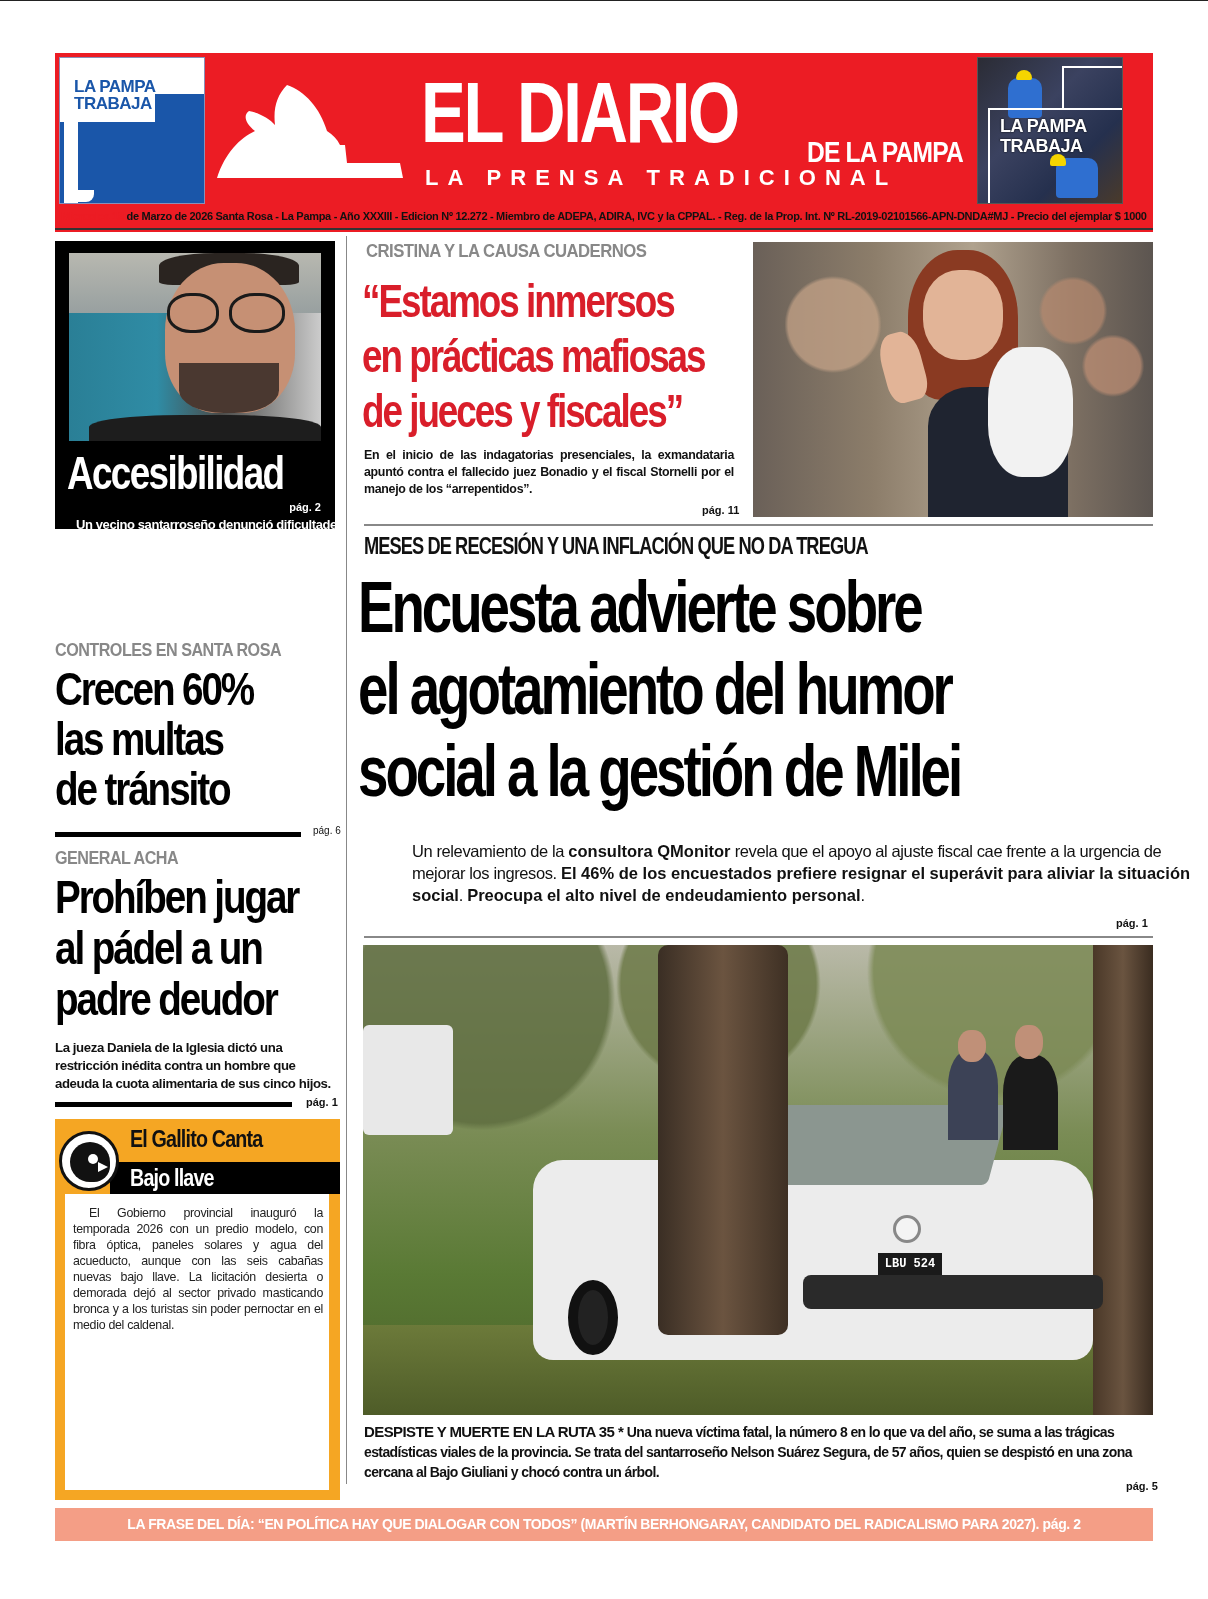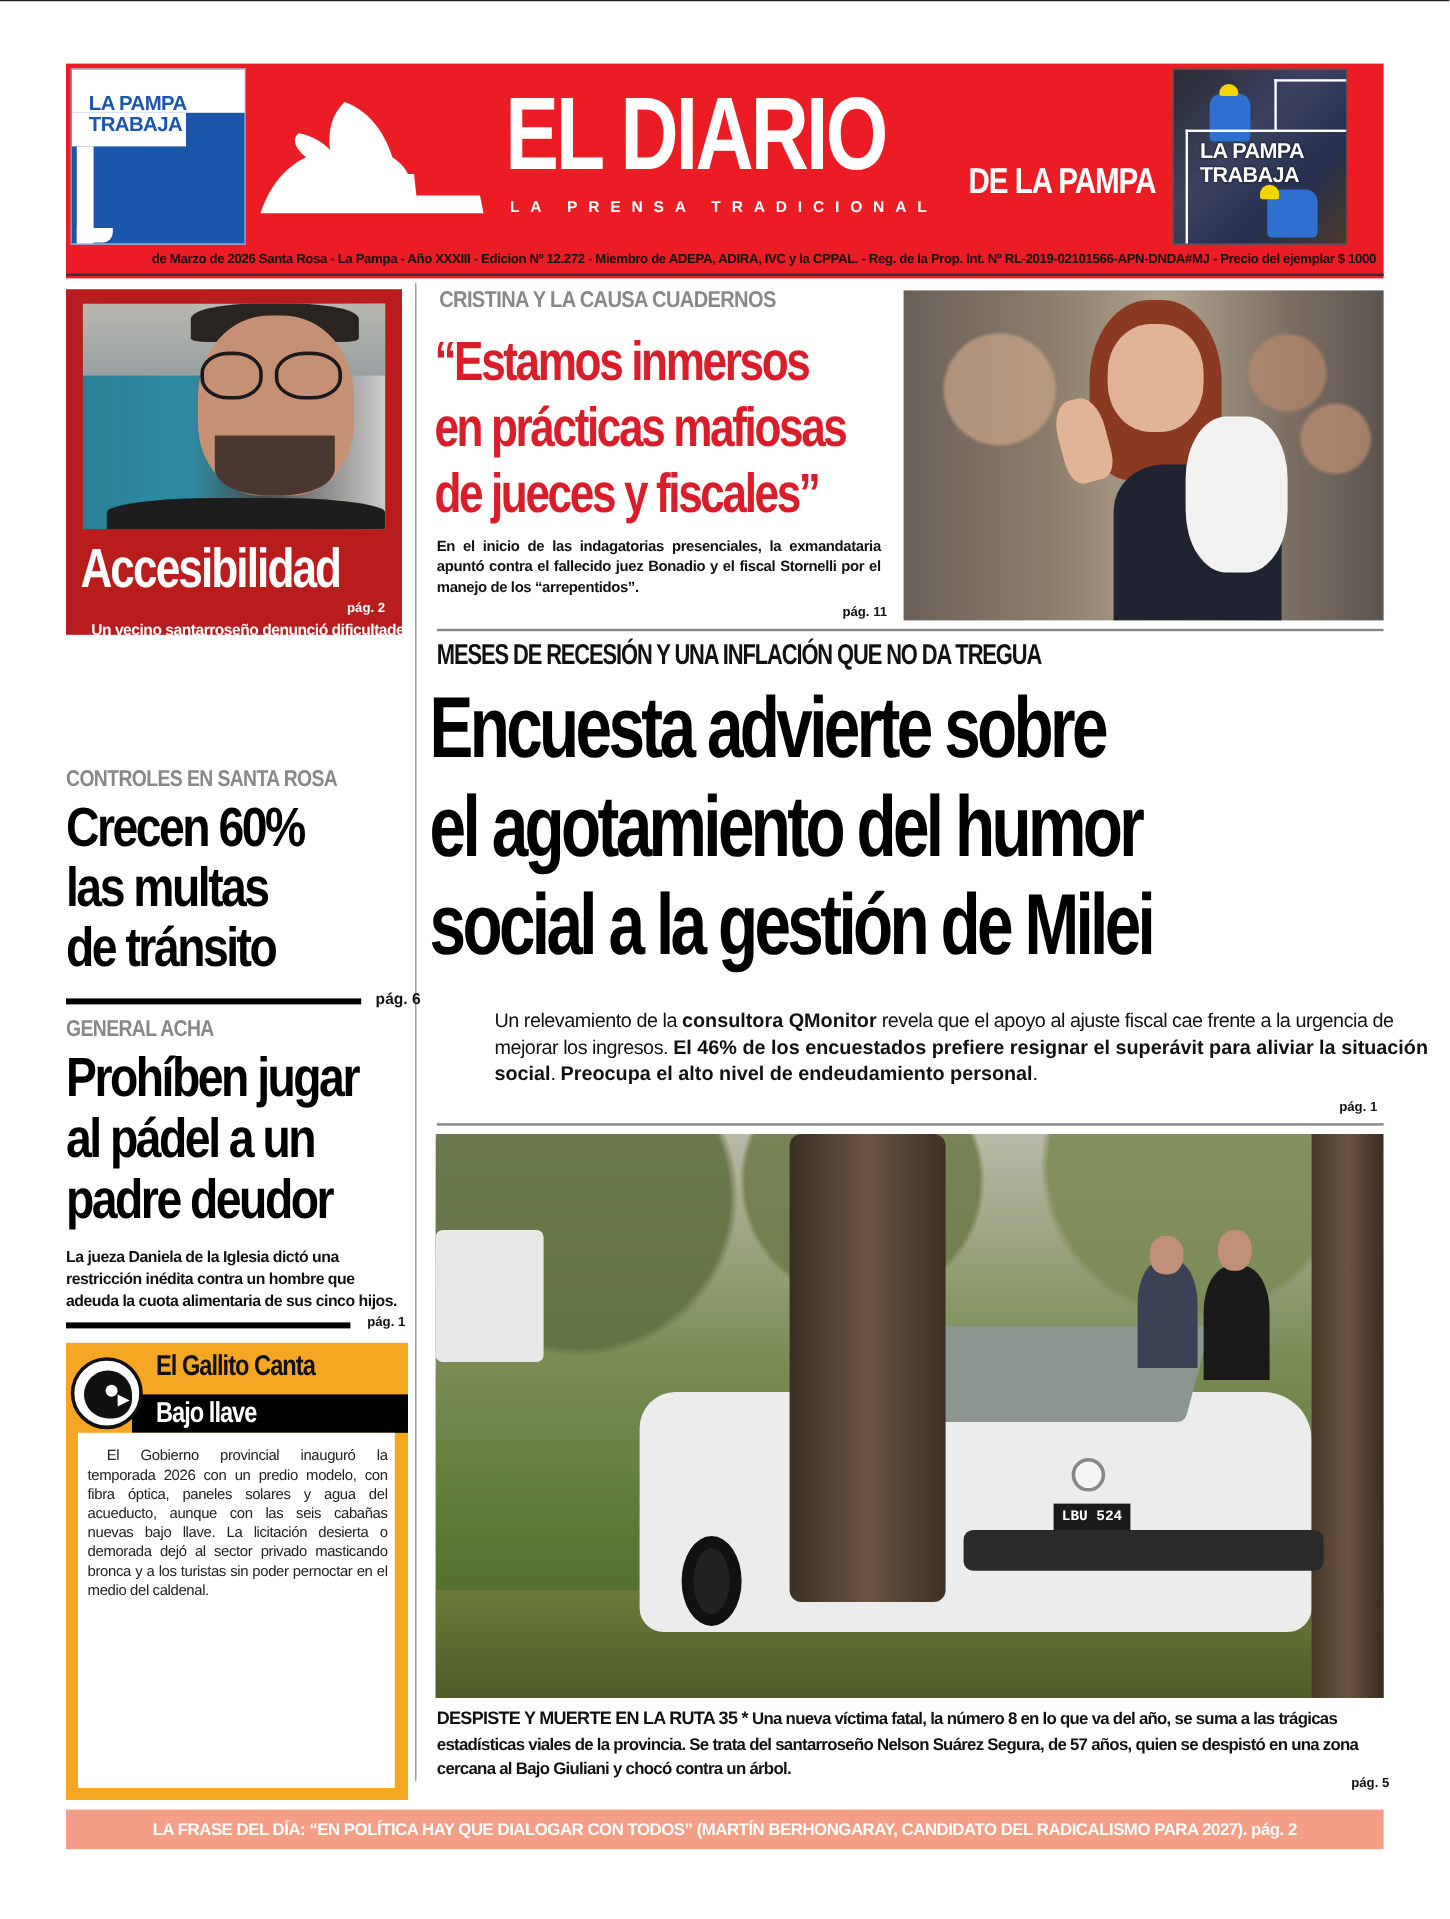--- a/index.html
+++ b/index.html
@@ -12,55 +12,55 @@
   
   .masthead { position: absolute; left: 55px; top: 53px; width: 1098px; height: 179px; background: #ec1c24; }
   .lp-left { position: absolute; left: 4px; top: 4px; width: 146px; height: 147px; background: #fff; border: 1px solid #8a8fb8; overflow: hidden; }
   .lp-left .blue { position: absolute; left: 0; top: 36px; width: 100%; height: 111px; background: #1a56a9; }
   .lp-left .blue-notch { position: absolute; left: 0; top: 36px; width: 95px; height: 28px; background: #fff; }
   .lp-left .white-tail { position: absolute; left: 4px; top: 64px; width: 14px; height: 83px; background: #fff; }
   .lp-left .white-tail2 { position: absolute; left: 4px; top: 132px; width: 30px; height: 12px; background: #fff; border-radius: 0 0 8px 0; }
   .lp-left .lp-text { position: absolute; left: 14px; top: 20px; color: #1a56a9; font-weight: 900; font-size: 17px; line-height: 17px; letter-spacing: -0.5px; z-index: 2; }
   .bird { position: absolute; left: 160px; top: 30px; width: 190px; height: 95px; }
   .title-main { position: absolute; left: 366px; top: 14px; color: #fff; font-weight: 900; font-size: 86px; line-height: 90px; letter-spacing: -3px; transform: scaleX(0.78); transform-origin: left top; }
-  .title-sub { position: absolute; left: 370px; top: 112px; color: #fff; font-weight: 700; font-size: 13px; letter-spacing: 9px; }
+  .title-sub { position: absolute; left: 370px; top: 112px; color: #fff; font-weight: 700; font-size: 22px; letter-spacing: 9px; }
   .title-de { position: absolute; left: 752px; top: 82px; color: #fff; font-weight: 900; font-size: 30px; letter-spacing: -1px; transform: scaleX(0.82); transform-origin: left top; }
   .lp-right { position: absolute; left: 922px; top: 4px; width: 146px; height: 147px; background: linear-gradient(135deg, #2b2c35 0%, #3b4260 40%, #25304e 70%, #4a3a2a 100%); overflow: hidden; border: 1px solid #555; }
   .lp-right .outline { position: absolute; left: 10px; top: 50px; width: 134px; height: 98px; border-top: 2px solid #fff; border-left: 2px solid #fff; }
   .lp-right .outline2 { position: absolute; left: 84px; top: 8px; width: 60px; height: 44px; border-left: 2px solid #fff; border-top: 2px solid #fff; }
   .lp-right .worker1 { position: absolute; left: 30px; top: 20px; width: 34px; height: 40px; background: #2f6fd0; border-radius: 10px 10px 4px 4px; }
   .lp-right .hat1 { position: absolute; left: 38px; top: 12px; width: 16px; height: 10px; background: #f5d500; border-radius: 8px 8px 2px 2px; }
   .lp-right .worker2 { position: absolute; left: 78px; top: 100px; width: 42px; height: 40px; background: #2f6fd0; border-radius: 10px 10px 4px 4px; }
   .lp-right .hat2 { position: absolute; left: 72px; top: 96px; width: 16px; height: 12px; background: #f5d500; border-radius: 8px 8px 2px 2px; }
   .lp-right .lp-text { position: absolute; left: 22px; top: 58px; color: #fff; font-weight: 900; font-size: 18px; line-height: 20px; letter-spacing: -0.5px; text-shadow: 0 0 2px #000; }
 
   .infoline { position: absolute; left: 55px; top: 210px; width: 1098px; text-align: center; font-size: 11px; font-weight: 700; color: #111; letter-spacing: -0.3px; white-space: nowrap; }
   .infoline .red { color: #ec1c24; }
   .rule-top { position: absolute; left: 55px; top: 228px; width: 1098px; height: 2px; background: #333; }
 
   
   .col-divider { position: absolute; left: 346px; top: 236px; width: 1px; height: 1248px; background: #888; }
-  .access-box { position: absolute; left: 55px; top: 241px; width: 280px; height: 288px; background: #b91c1c; }
+  .access-box { position: absolute; left: 55px; top: 241px; width: 280px; height: 288px; background: #000000; }
   .access-photo { position: absolute; left: 14px; top: 12px; width: 252px; height: 188px; background: linear-gradient(90deg, #2a7f96 0%, #2f8ca5 35%, #4a4a48 60%, #ccc 100%); overflow: hidden; }
   .access-photo .ceiling { position: absolute; left: 0; top: 0; width: 100%; height: 60px; background: linear-gradient(180deg, #b8b8b0, #98a0a0); }
   .access-photo .face { position: absolute; left: 96px; top: 10px; width: 130px; height: 150px; background: #c69074; border-radius: 45% 45% 40% 40%; }
   .access-photo .hair { position: absolute; left: 90px; top: 0; width: 140px; height: 32px; background: #2a2420; border-radius: 40% 40% 10% 10%; }
   .access-photo .glass1 { position: absolute; left: 98px; top: 40px; width: 52px; height: 40px; border: 3px solid #1a1a1a; border-radius: 45%; }
   .access-photo .glass2 { position: absolute; left: 160px; top: 40px; width: 56px; height: 40px; border: 3px solid #1a1a1a; border-radius: 45%; }
   .access-photo .beard { position: absolute; left: 110px; top: 110px; width: 100px; height: 50px; background: #4a3830; border-radius: 0 0 45% 45%; }
   .access-photo .shirt { position: absolute; left: 20px; top: 162px; width: 232px; height: 30px; background: #1d1d1d; border-radius: 40% 40% 0 0; }
   .access-title { position: absolute; left: 12px; top: 205px; color: #fff; font-weight: 900; font-size: 46px; letter-spacing: -2px; transform: scaleX(0.8); transform-origin: left top; white-space: nowrap; }
   .access-body { position: absolute; left: 10px; top: 274px; width: 270px; color: #fff; font-weight: 700; font-size: 13px; line-height: 20.5px; letter-spacing: -0.4px; margin-left: 11px; }
   .access-page { position: absolute; right: 14px; bottom: 16px; color: #fff; font-weight: 700; font-size: 11px; }
 
   .kicker-gray { color: #888; font-weight: 700; letter-spacing: -0.6px; white-space: nowrap; }
   .k-controles { position: absolute; left: 55px; top: 639px; font-size: 19px; transform: scaleX(0.85); transform-origin: left top; }
   .h-crecen { position: absolute; left: 55px; top: 664px; width: 320px; font-size: 46px; line-height: 50px; font-weight: 900; letter-spacing: -2.5px; transform: scaleX(0.84); transform-origin: left top; color: #000; }
   .bar-crecen { position: absolute; left: 55px; top: 832px; width: 246px; height: 5px; background: #000; }
-  .pg-6 { position: absolute; left: 313px; top: 825px; font-size: 13px; font-weight: 700; }
+  .pg-6 { position: absolute; left: 313px; top: 825px; font-size: 10px; font-weight: 400; }
   .k-acha { position: absolute; left: 55px; top: 847px; font-size: 19px; transform: scaleX(0.85); transform-origin: left top; }
   .h-prohiben { position: absolute; left: 55px; top: 872px; width: 340px; font-size: 46px; line-height: 51px; font-weight: 900; letter-spacing: -2.5px; transform: scaleX(0.84); transform-origin: left top; color: #000; }
   .d-prohiben { position: absolute; left: 55px; top: 1039px; width: 285px; font-size: 13.2px; line-height: 18px; font-weight: 700; letter-spacing: -0.4px; }
   .bar-prohiben { position: absolute; left: 55px; top: 1102px; width: 237px; height: 5px; background: #000; }
   .pg-9 { position: absolute; left: 306px; top: 1096px; font-size: 11px; font-weight: 700; }
 
   
   .gallito { position: absolute; left: 55px; top: 1119px; width: 285px; height: 381px; background: #f5a623; }
   .gallito .inner { position: absolute; left: 10px; top: 75px; width: 264px; height: 296px; background: #fff; }
   .gallito .title1 { position: absolute; left: 75px; top: 6px; font-size: 24px; font-weight: 900; color: #111; letter-spacing: -1px; transform: scaleX(0.82); transform-origin: left top; white-space: nowrap; }

